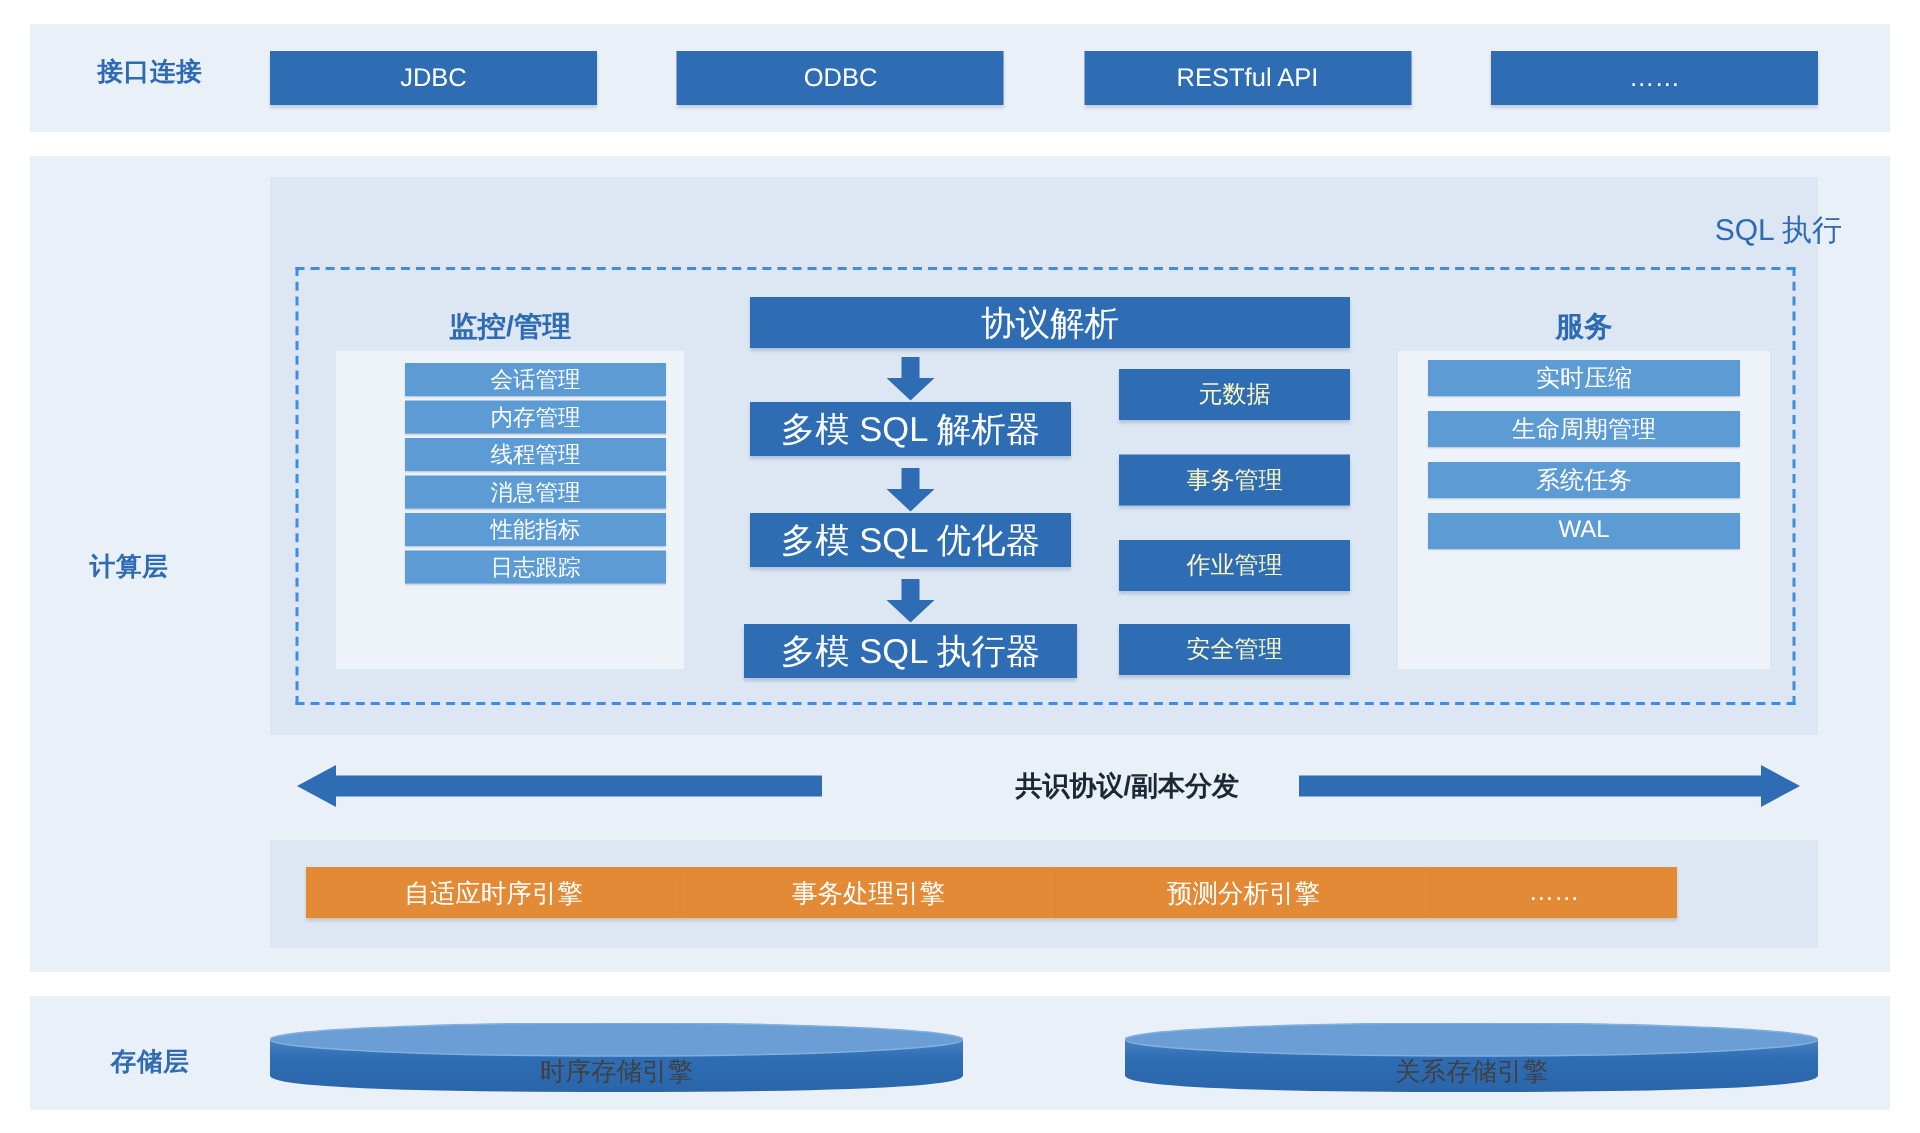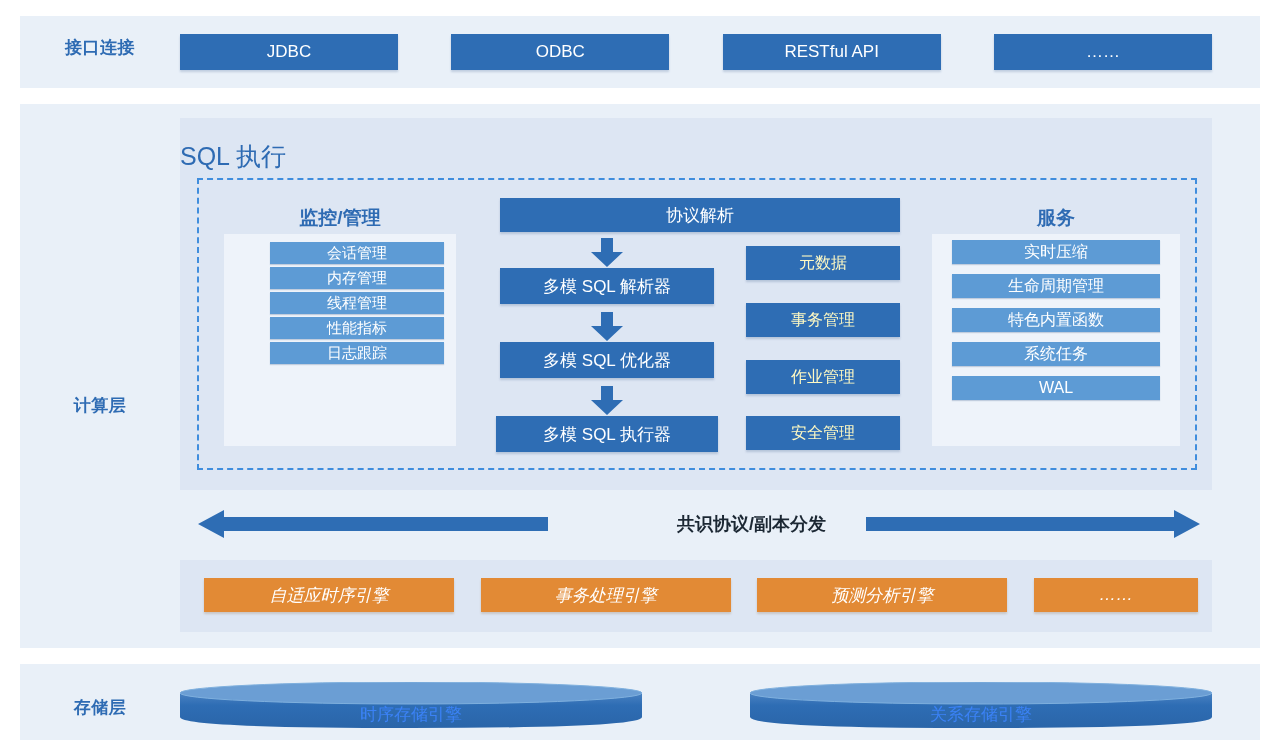--- a/index.html
+++ b/index.html
@@ -14,40 +14,40 @@
   .band{position:absolute;background:#e9f0f8;}
   #band-interface{left:20px;top:16px;width:1240px;height:72px;}
   #band-compute{left:20px;top:104px;width:1240px;height:544px;}
   #band-storage{left:20px;top:664px;width:1240px;height:76px;}
 
   .band-label{
     position:absolute;font-size:17px;font-weight:bold;color:#2e6bb3;
     text-align:center;line-height:24px;letter-spacing:.5px;
   }
   #label-interface{left:46px;top:36px;width:108px;}
-  #label-compute{left:46px;top:366px;width:108px;margin-top:28px;}
+  #label-compute{left:32px;top:366px;width:108px;}
   #label-storage{left:46px;top:696px;width:108px;}
 
   
   .iface-row{position:absolute;left:180px;top:34px;width:1032px;height:36px;
     display:flex;justify-content:space-between;}
   .iface-btn{
     width:218px;height:36px;background:#2e6db4;color:#ffffff;
     font-size:17px;display:flex;align-items:center;justify-content:center;
     box-shadow:0 2px 2px rgba(90,120,160,.28);
   }
 
   
   .panel{position:absolute;background:#dde6f3;}
   #panel-sql{left:180px;top:118px;width:1032px;height:372px;}
   #panel-engines{left:180px;top:560px;width:1032px;height:72px;}
 
   #sql-title{
-    position:absolute;left:180px;top:140px;width:1032px;text-align:left;
-    font-size:25px;color:#2e6bb3;
+    position:absolute;left:196px;top:140px;width:1032px;text-align:right;
+    font-size:20px;color:#2e6bb3;
   }
 
   
   #dashed-box{
     position:absolute;left:197px;top:178px;width:1000px;height:292px;
     border:2px dashed #3f8ddd;box-sizing:border-box;
   }
 
   
   .col-title{
@@ -63,21 +63,21 @@
   #monitor-list{position:absolute;left:238px;top:242px;width:206px;}
   .mon-item{
     height:22px;margin-bottom:3px;background:#5d9bd5;color:#ffffff;
     font-size:15px;display:flex;align-items:center;justify-content:center;
     box-shadow:0 1px 1px rgba(90,120,160,.3);
     margin-left:32px;
   }
 
   
   .pipe-box{
-    position:absolute;background:#2e6db4;color:#ffffff;font-size:17px;
+    position:absolute;background:#2e6db4;color:#ffffff;font-size:23px;
     display:flex;align-items:center;justify-content:center;
     box-shadow:0 2px 2px rgba(90,120,160,.3);
   }
   #pipe-protocol{left:500px;top:198px;width:400px;height:34px;}
   #pipe-parser{left:500px;top:268px;width:214px;height:36px;}
   #pipe-optimizer{left:500px;top:342px;width:214px;height:36px;}
   #pipe-executor{left:496px;top:416px;width:222px;height:36px;}
 
   .down-arrow{position:absolute;width:34px;height:30px;}
   #arrow-1{left:590px;top:238px;}
@@ -108,39 +108,39 @@
   #consensus-label{
     position:absolute;left:566px;top:512px;width:260px;text-align:right;
     font-size:18px;color:#1b2733;font-weight:bold;
   }
   .bi-arrow{position:absolute;top:510px;height:28px;}
   #arrow-left{left:198px;width:350px;}
   #arrow-right{left:866px;width:334px;}
 
   
   .eng-row{position:absolute;left:204px;top:578px;width:994px;height:26px;
-    display:flex;justify-content:space-between;font-style:italic;}
+    display:flex;justify-content:flex-start;}
   .eng-btn{
     height:34px;background:#e28a35;color:#ffffff;font-size:17px;
     display:flex;align-items:center;justify-content:center;
     box-shadow:0 2px 2px rgba(150,120,80,.28);
   }
   .eng-w1{width:250px;}
   .eng-w2{width:250px;}
   .eng-w3{width:250px;}
   .eng-w4{width:164px;}
 
   
   .cyl{position:absolute;top:682px;height:46px;}
   #cyl-ts{left:180px;width:462px;}
   #cyl-rel{left:750px;width:462px;}
   .cyl-label{
     position:absolute;top:0;left:0;width:100%;height:64px;
     display:flex;align-items:center;justify-content:center;
-    color:#3b82f6;font-size:17px;pointer-events:none;
+    color:#404040;font-size:17px;pointer-events:none;
   }
 </style>
 </head>
 <body>
 
 <div class="page">
 
   <div class="band" id="band-interface"></div>
   <div class="band-label" id="label-interface">接口连接</div>
 
@@ -157,20 +157,21 @@
   <div class="panel" id="panel-sql"></div>
   <div id="sql-title">SQL 执行</div>
   <div id="dashed-box"></div>
 
   <div class="col-title" id="title-monitor">监控/管理</div>
   <div id="monitor-panel"></div>
   <div id="monitor-list">
     <div class="mon-item">会话管理</div>
     <div class="mon-item">内存管理</div>
     <div class="mon-item">线程管理</div>
+    <div class="mon-item">消息管理</div>
     <div class="mon-item">性能指标</div>
     <div class="mon-item">日志跟踪</div>
   </div>
 
   <div class="pipe-box" id="pipe-protocol">协议解析</div>
 
   <div class="down-arrow" id="arrow-1">
     <svg width="34" height="30" viewBox="0 0 34 30">
         <polygon points="11,0 23,0 23,14 33,14 17,29 1,14 11,14" fill="#2e6db4"></polygon>
       </svg>
@@ -197,21 +198,20 @@
   <div class="mid-box" id="mid-meta">元数据</div>
   <div class="mid-box" id="mid-txn">事务管理</div>
   <div class="mid-box" id="mid-job">作业管理</div>
   <div class="mid-box" id="mid-sec">安全管理</div>
 
   <div class="col-title" id="title-service">服务</div>
   <div id="service-panel"></div>
   <div id="service-list">
     <div class="svc-item">实时压缩</div>
     <div class="svc-item">生命周期管理</div>
-    <div class="svc-item">特色内置函数</div>
     <div class="svc-item">系统任务</div>
     <div class="svc-item">WAL</div>
   </div>
 
   <div class="bi-arrow" id="arrow-left">
     <svg width="350" height="28" viewBox="0 0 350 28" preserveAspectRatio="none">
       <polygon points="0,14 26,0 26,7 350,7 350,21 26,21 26,28" fill="#2e6db4"></polygon>
     </svg>
   </div>
   <div id="consensus-label">共识协议/副本分发</div>

